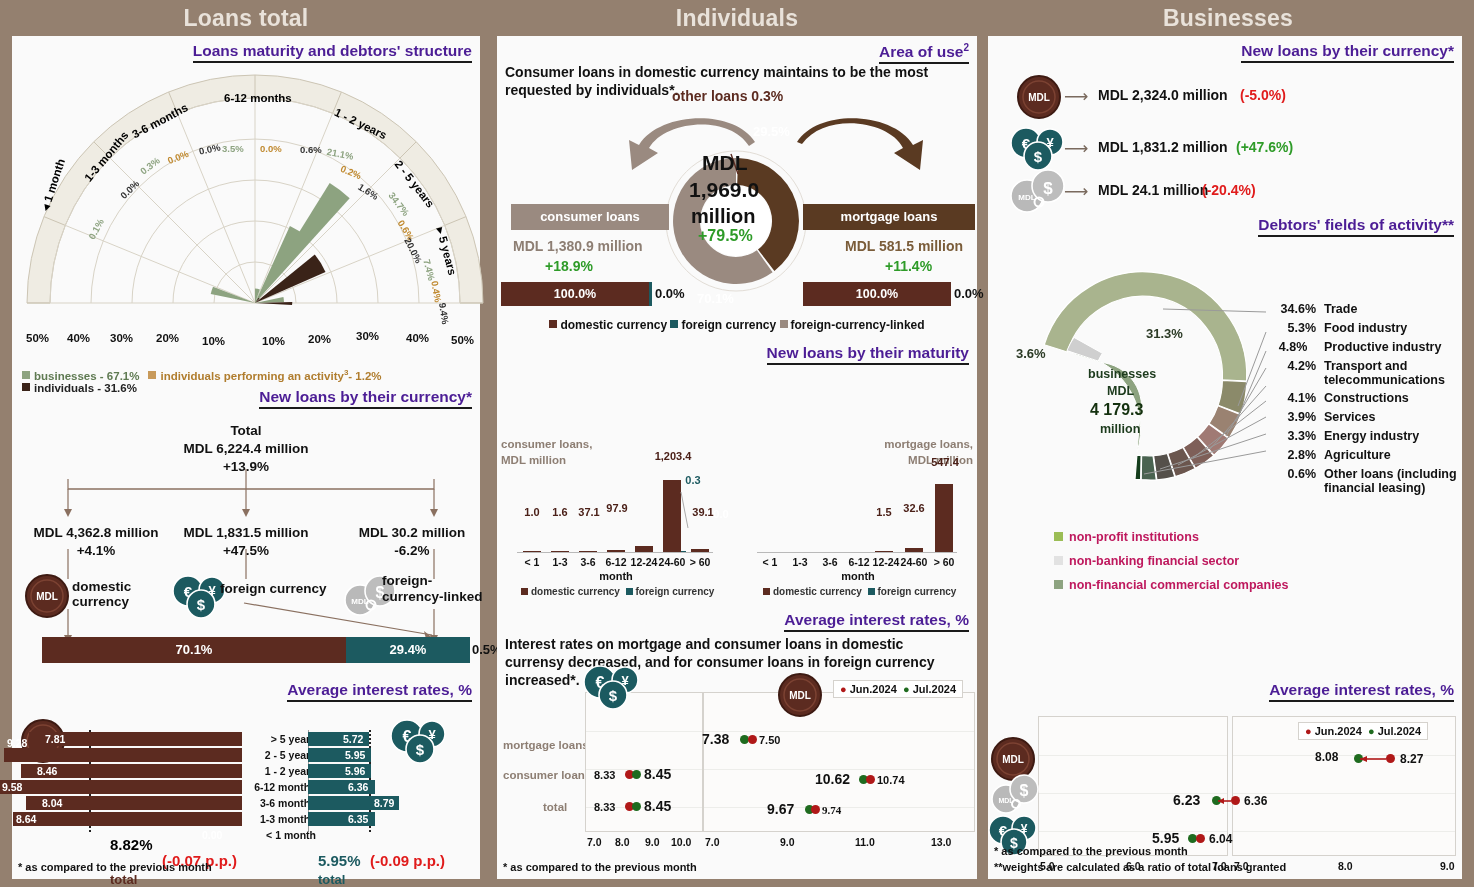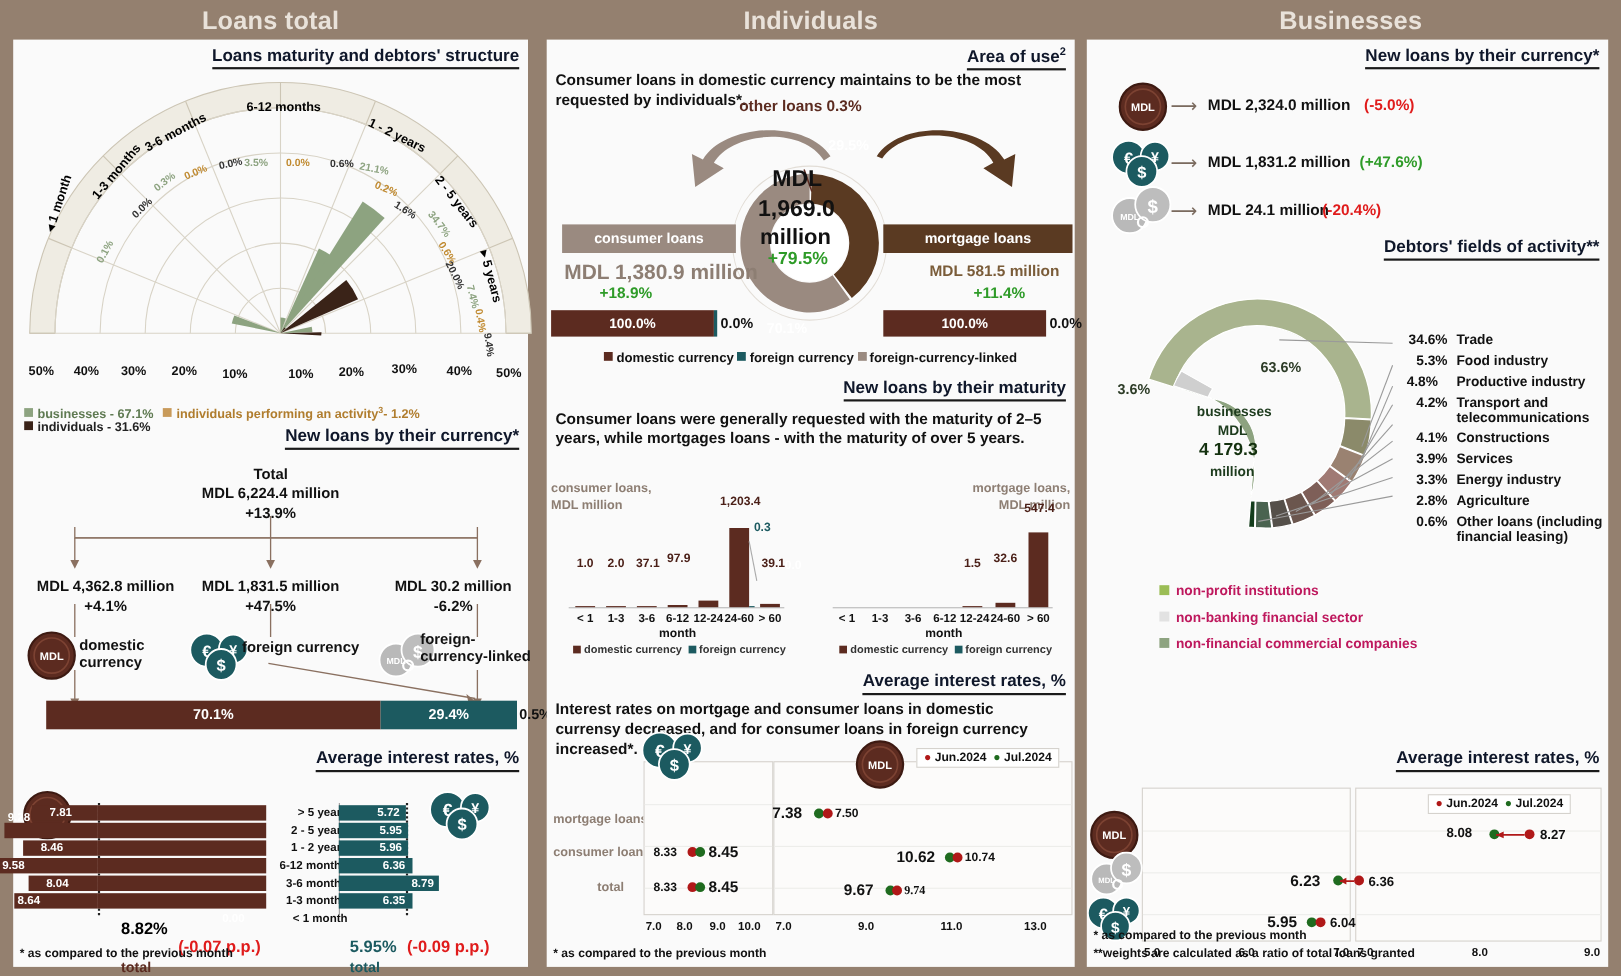--- a/index.html
+++ b/index.html
@@ -20,21 +20,21 @@
     letter-spacing:.2px;
   }
   .card {
     position:absolute; left:12px; right:12px; top:36px; bottom:8px;
     background:#fafafa;
   }
   .col2 .card { left:5px; right:5px; }
   .col3 .card { left:6px; right:12px; }
 
   .sect-title {
-    position:absolute; font-size:15.5px; font-weight:bold; color:#0f172a;
+    position:absolute; font-size:15.5px; font-weight:bold; color:#4c1d95;
     border-bottom:2px solid #1a1a1a; padding-bottom:1px;
   }
   .lead {
     position:absolute; font-size:14px; font-weight:bold; color:#111; line-height:1.28;
   }
   .foot {
     position:absolute; font-size:11px; font-weight:bold; color:#111;
   }
 
   
@@ -393,56 +393,55 @@
         <span class="t b" style="left:175px; top:-8px; font-size:14px; color:#5c2b20;">other loans 0.3%</span>
         <span class="t b" style="left:256px; top:28px; font-size:13px; color:#fff;">29.5%</span>
         <span class="t b" style="left:200px; top:195px; font-size:13px; color:#fff;">70.1%</span>
 
         <span class="t" style="left:205px; top:55px; font-size:21px; font-weight:bold; color:#111;">MDL</span>
         <span class="t" style="left:192px; top:82px; font-size:21px; font-weight:bold; color:#111;">1,969.0</span>
         <span class="t" style="left:194px; top:109px; font-size:20px; font-weight:bold; color:#111;">million</span>
         <span class="t green" style="left:201px; top:131px; font-size:16px; font-weight:bold;">+79.5%</span>
 
         <div class="pill" style="left:14px; top:108px; width:158px; background:#9a8a80;">consumer loans</div>
-        <span class="t b" style="left:16px; top:142px; font-size:19px; color:#8d7e73;">MDL 1,380.9 million</span>
+        <span class="t b" style="left:16px; top:142px; font-size:14px; color:#8d7e73;">MDL 1,380.9 million</span>
         <span class="t b green" style="left:48px; top:162px; font-size:14px;">+18.9%</span>
 
         <div class="pill" style="left:306px; top:108px; width:172px; background:#5a3a22;">mortgage loans</div>
         <span class="t b" style="left:348px; top:142px; font-size:14px; color:#7a5c39;">MDL 581.5 million</span>
         <span class="t b green" style="left:388px; top:162px; font-size:14px;">+11.4%</span>
       </div>
 
       <div class="ccbar" style="left:4px; top:246px; width:148px;">100.0%</div>
       <div style="position:absolute;left:152px;top:246px;width:3px;height:24px;background:#1c5a60;"></div>
       <span class="t b" style="left:158px; top:250px; font-size:13px; color:#111;">0.0%</span>
 
       <div class="ccbar" style="left:306px; top:246px; width:148px;">100.0%</div>
       <span class="t b" style="left:457px; top:250px; font-size:13px; color:#111;">0.0%</span>
 
       <div class="legend2" style="top:282px;"><span class="sw" style="background:#5c2b20"></span><span>domestic currency</span> <span class="sw" style="background:#1c5a60"></span><span>foreign currency</span> <span class="sw" style="background:#9a8a80"></span><span>foreign-currency-linked</span></div>
 
       <div class="sect-title" style="right:8px; top:308px;">New loans by their maturity</div>
-      <div class="lead" style="left:8px; top:336px; width:460px;">Consumer loans were generally requested with the maturity of 2–5 years, while mortgages loans - with the maturity of over 5 years.</div>
 
       <div class="mchart" style="left:4px; top:400px; width:230px; height:140px;">
         <span class="t b" style="left:0; top:2px; font-size:11.5px; color:#8d7e73;">consumer loans,</span>
         <span class="t b" style="left:0; top:18px; font-size:11.5px; color:#8d7e73;">MDL million</span>
         <div style="position:absolute;left:16px;top:116px;width:196px;height:1px;background:#b9b9b9;"></div>
 
         <div class="mbar" style="left:22px; bottom:24px; width:18px; height:1px;"></div>
         <div class="mbar" style="left:50px; bottom:24px; width:18px; height:1px;"></div>
         <div class="mbar" style="left:78px; bottom:24px; width:18px; height:1px;"></div>
         <div class="mbar" style="left:106px; bottom:24px; width:18px; height:2px;"></div>
         <div class="mbar" style="left:134px; bottom:24px; width:18px; height:6px;"></div>
         <div class="mbar" style="left:162px; bottom:24px; width:18px; height:72px;"></div>
         <div class="mbar fc" style="left:180px; bottom:24px; width:5px; height:1px;"></div>
         <div class="mbar" style="left:190px; bottom:24px; width:18px; height:3px;"></div>
 
         <span class="mval" style="left:16px; top:70px; width:30px;">1.0</span>
-        <span class="mval" style="left:44px; top:70px; width:30px;">2.0</span>
+        <span class="mval" style="left:44px; top:70px; width:30px;">1.6</span>
         <span class="mval" style="left:70px; top:70px; width:36px;">37.1</span>
         <span class="mval" style="left:98px; top:66px; width:36px;">97.9</span>
         <span class="mval" style="left:141px; top:14px; width:62px;">1,203.4</span>
         <span class="mval" style="left:186px; top:70px; width:32px;">39.1</span>
         <span class="mval" style="left:176px; top:38px; width:32px; color:#1c5a60;">0.3</span>
         <span class="mval" style="left:206px; top:72px; width:28px; color:#fff;">0.0</span>
         <svg width="30" height="40" style="position:absolute;left:176px;top:56px;">
             <line x1="4" y1="0" x2="11" y2="36" stroke="#aaa" stroke-width="1"></line>
           </svg>
 
@@ -615,21 +614,21 @@
 
             <path d="M 13.3 103.9 A 103.6 103.6 0 0 1 -1.8 103.6 L -1.4 79.4 A 79.4 79.4 0 0 0 10.0 79.7 Z" fill="#4a6350" stroke="#fff" stroke-width="1.2"></path>
 
             <path d="M -2.4 103.6 A 103.6 103.6 0 0 1 -8.0 103.3 L -6.1 79.2 A 79.4 79.4 0 0 0 -1.9 79.4 Z" fill="#143d1c" stroke="#fff" stroke-width="1.2"></path>
 
             <path d="M -73.0 -23.2 A 76.5 76.5 0 0 1 -6.0 76.3 L -3.5 44.8 A 45 45 0 0 0 -42.9 -13.7 Z" fill="#8da380" stroke="#fff" stroke-width="1"></path>
             <path d="M -76.1 -25.4 A 76.5 76.5 0 0 1 -69.0 -38.6 L -40.6 -22.7 A 45 45 0 0 0 -44.8 -14.9 Z" fill="#cfcfcf" stroke="#fff" stroke-width="1"></path>
           </g>
         </svg>
         <span class="t b" style="left:28px; top:92px; font-size:13px; color:#2c3b26;">3.6%</span>
-        <span class="t b" style="left:158px; top:72px; font-size:13px; color:#2c3b26;">63.6%</span>
+        <span class="t b" style="left:158px; top:72px; font-size:13px; color:#2c3b26;">31.3%</span>
         <span class="t b" style="left:100px; top:113px; font-size:12.5px; color:#1d3b1d;">businesses</span>
         <span class="t b" style="left:119px; top:130px; font-size:12.5px; color:#1d3b1d;">MDL</span>
         <span class="t b" style="left:102px; top:147px; font-size:16px; color:#14310f;">4 179.3</span>
         <span class="t b" style="left:112px; top:168px; font-size:12.5px; color:#1d3b1d;">million</span>
 
         <svg width="470" height="250" style="position:absolute;left:0;top:0;pointer-events:none;">
           <g stroke="#9a9a9a" stroke-width="1" fill="none">
             <line x1="175" y1="55" x2="278" y2="58"></line>
             <line x1="250" y1="152" x2="278" y2="78"></line>
             <line x1="248" y1="168" x2="278" y2="97"></line>

